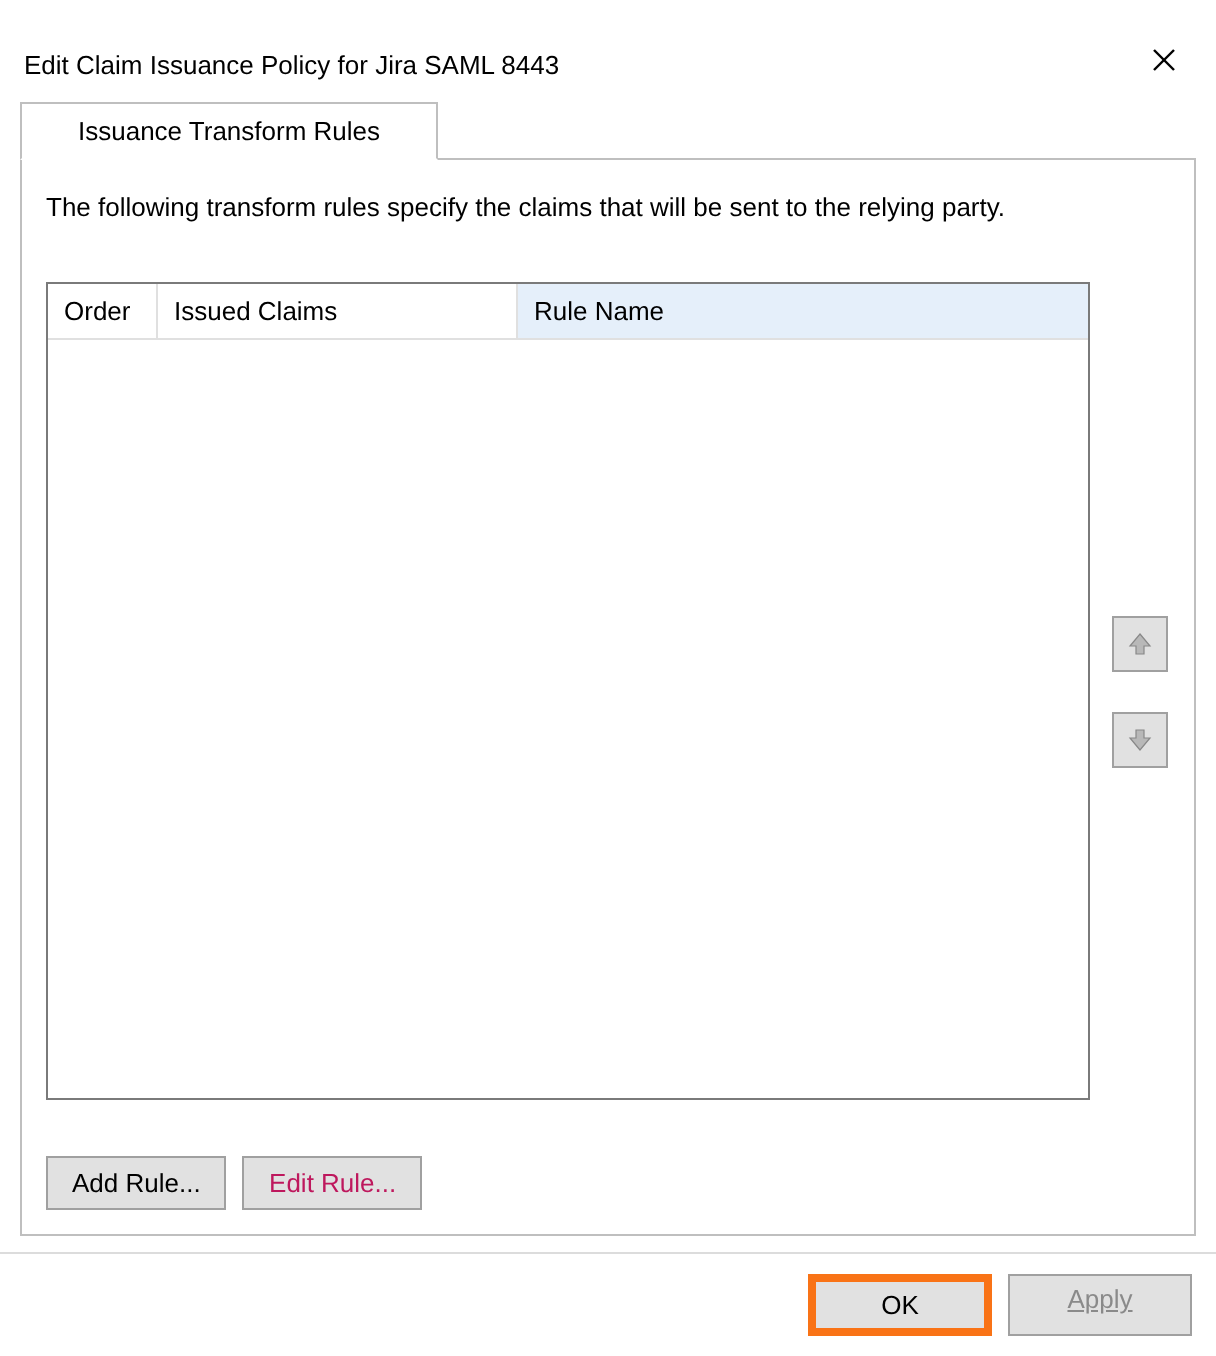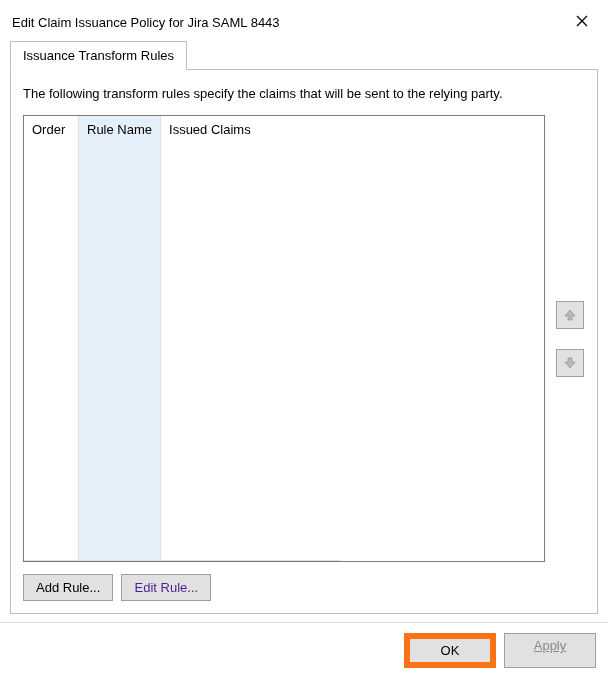--- a/index.html
+++ b/index.html
@@ -18,21 +18,21 @@
     .window {
       width: 608px;
       height: 678px;
       display: flex;
       flex-direction: column;
     }
     .title-bar {
       display: flex;
       align-items: center;
       justify-content: space-between;
-      padding: 12px 14px 8px 12px;
+      padding: 22px 14px 8px 12px;
     }
     .close-btn {
       font-size: 16px;
       line-height: 1;
       padding: 2px 6px;
       cursor: default;
       color: #000;
     }
     .content-area {
       flex: 1;
@@ -41,49 +41,50 @@
       padding: 0 10px 8px 10px;
     }
     .tab-strip {
       display: flex;
       position: relative;
       z-index: 2;
     }
     .tab {
       border: 1px solid #bfbfbf;
       border-bottom: 1px solid #ffffff;
-      padding: 6px 12px;
+      padding: 6px 28px;
       background: #ffffff;
       position: relative;
       top: 1px;
     }
     .tab-body {
       border: 1px solid #bfbfbf;
       flex: 1;
       display: flex;
       flex-direction: column;
       padding: 16px 12px 12px 12px;
       position: relative;
       z-index: 1;
+      gap: 16px;
     }
     .description {
       margin-bottom: 14px;
       color: #000;
     }
     .list-and-arrows {
       flex: 1;
       display: flex;
       gap: 10px;
     }
     .list-box {
       flex: 1;
       border: 1px solid #7a7a7a;
       background: #ffffff;
       display: flex;
-      flex-direction: row;
+      flex-direction: column;
     }
     .list-header {
       display: flex;
       border-bottom: 1px solid #e0e0e0;
     }
     .col {
       padding: 6px 8px;
       color: #000;
       border-right: 1px solid #e0e0e0;
     }
@@ -125,39 +126,39 @@
     }
     .btn {
       min-width: 90px;
       padding: 5px 12px;
       border: 1px solid #a0a0a0;
       background: #e1e1e1;
       text-align: center;
       color: #000;
     }
     .btn.disabled {
-      color: #4c1d95;
+      color: #be185d;
     }
     .dialog-buttons {
       display: flex;
       justify-content: flex-end;
       gap: 8px;
       padding: 10px 12px;
       border-top: 1px solid #dcdcdc;
     }
     .dlg-btn {
       width: 92px;
       padding: 4px 0;
       border: 1px solid #a0a0a0;
       background: #e1e1e1;
       text-align: center;
       color: #000;
     }
     .dlg-btn.primary {
-      border: 6px solid #f97316;
+      border: 4px solid #f97316;
       background: #e1e1e1;
     }
     .dlg-btn.disabled {
       color: #8a8a8a;
       text-decoration: underline;
     }
   </style>
 </head>
 <body>
 
@@ -176,22 +177,22 @@
     <div class="tab-strip">
       <div class="tab">Issuance Transform Rules</div>
     </div>
     <div class="tab-body">
       <div class="description">The following transform rules specify the claims that will be sent to the relying party.</div>
 
       <div class="list-and-arrows">
         <div class="list-box">
           <div class="list-header">
             <div class="col col-order">Order</div>
+            <div class="col col-issued">Issued Claims</div>
             <div class="col col-rulename">Rule Name</div>
-            <div class="col col-issued">Issued Claims</div>
           </div>
           <div class="list-content"></div>
         </div>
 
         <div class="arrow-col">
           <div class="arrow-btn">
             <svg viewBox="0 0 14 14">
               <path d="M7 2 L12 8 L9 8 L9 12 L5 12 L5 8 L2 8 Z" fill="#b8b8b8" stroke="#888" stroke-width="0.6"></path>
             </svg>
           </div>

